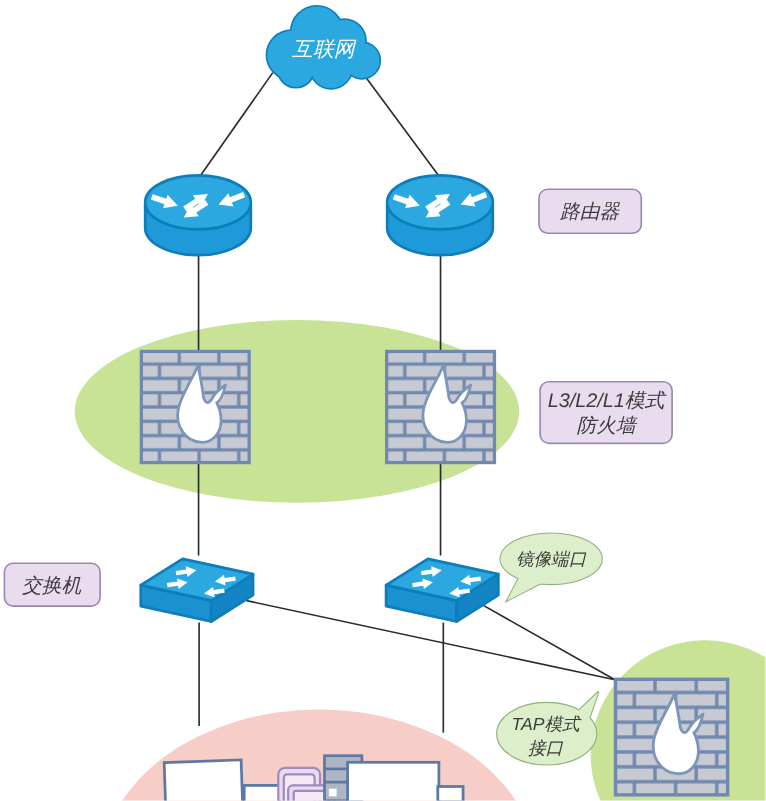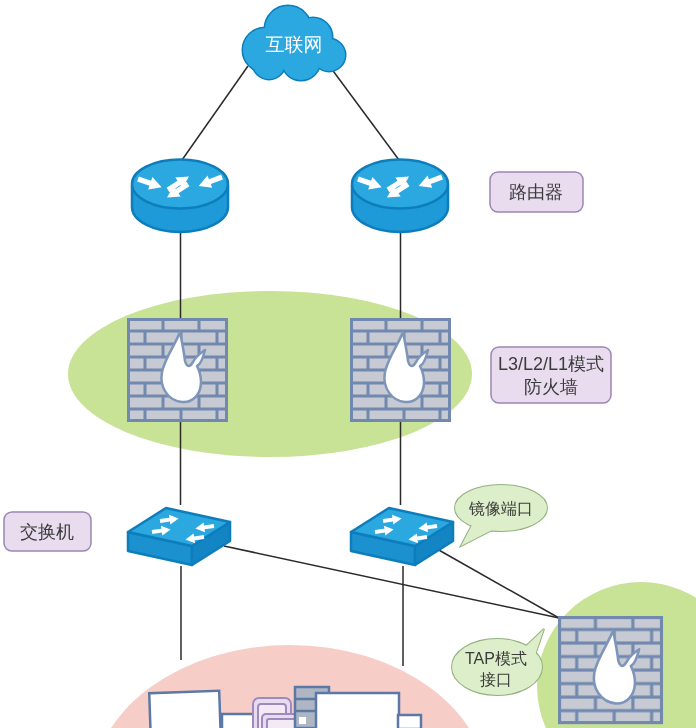--- a/index.html
+++ b/index.html
@@ -2,20 +2,21 @@
 <html><head>
 <meta charset="utf-8">
 <style>
   html,body{margin:0;padding:0;background:#ffffff;}
   #diagram-canvas{
     position:relative;
     width:696px;height:728px;
     background:#ffffff;
     overflow:hidden;
     font-family:"Liberation Sans", sans-serif;
+    font-style:italic;
   }
   svg text{
     font-family:"Liberation Sans", sans-serif;
     fill:#3b3b3b;
   }
   .node-label{font-size:18px;}
   .bubble-label{font-size:16px;}
   .cloud-label{font-size:19px;fill:#ffffff;}
 </style>
 </head>

